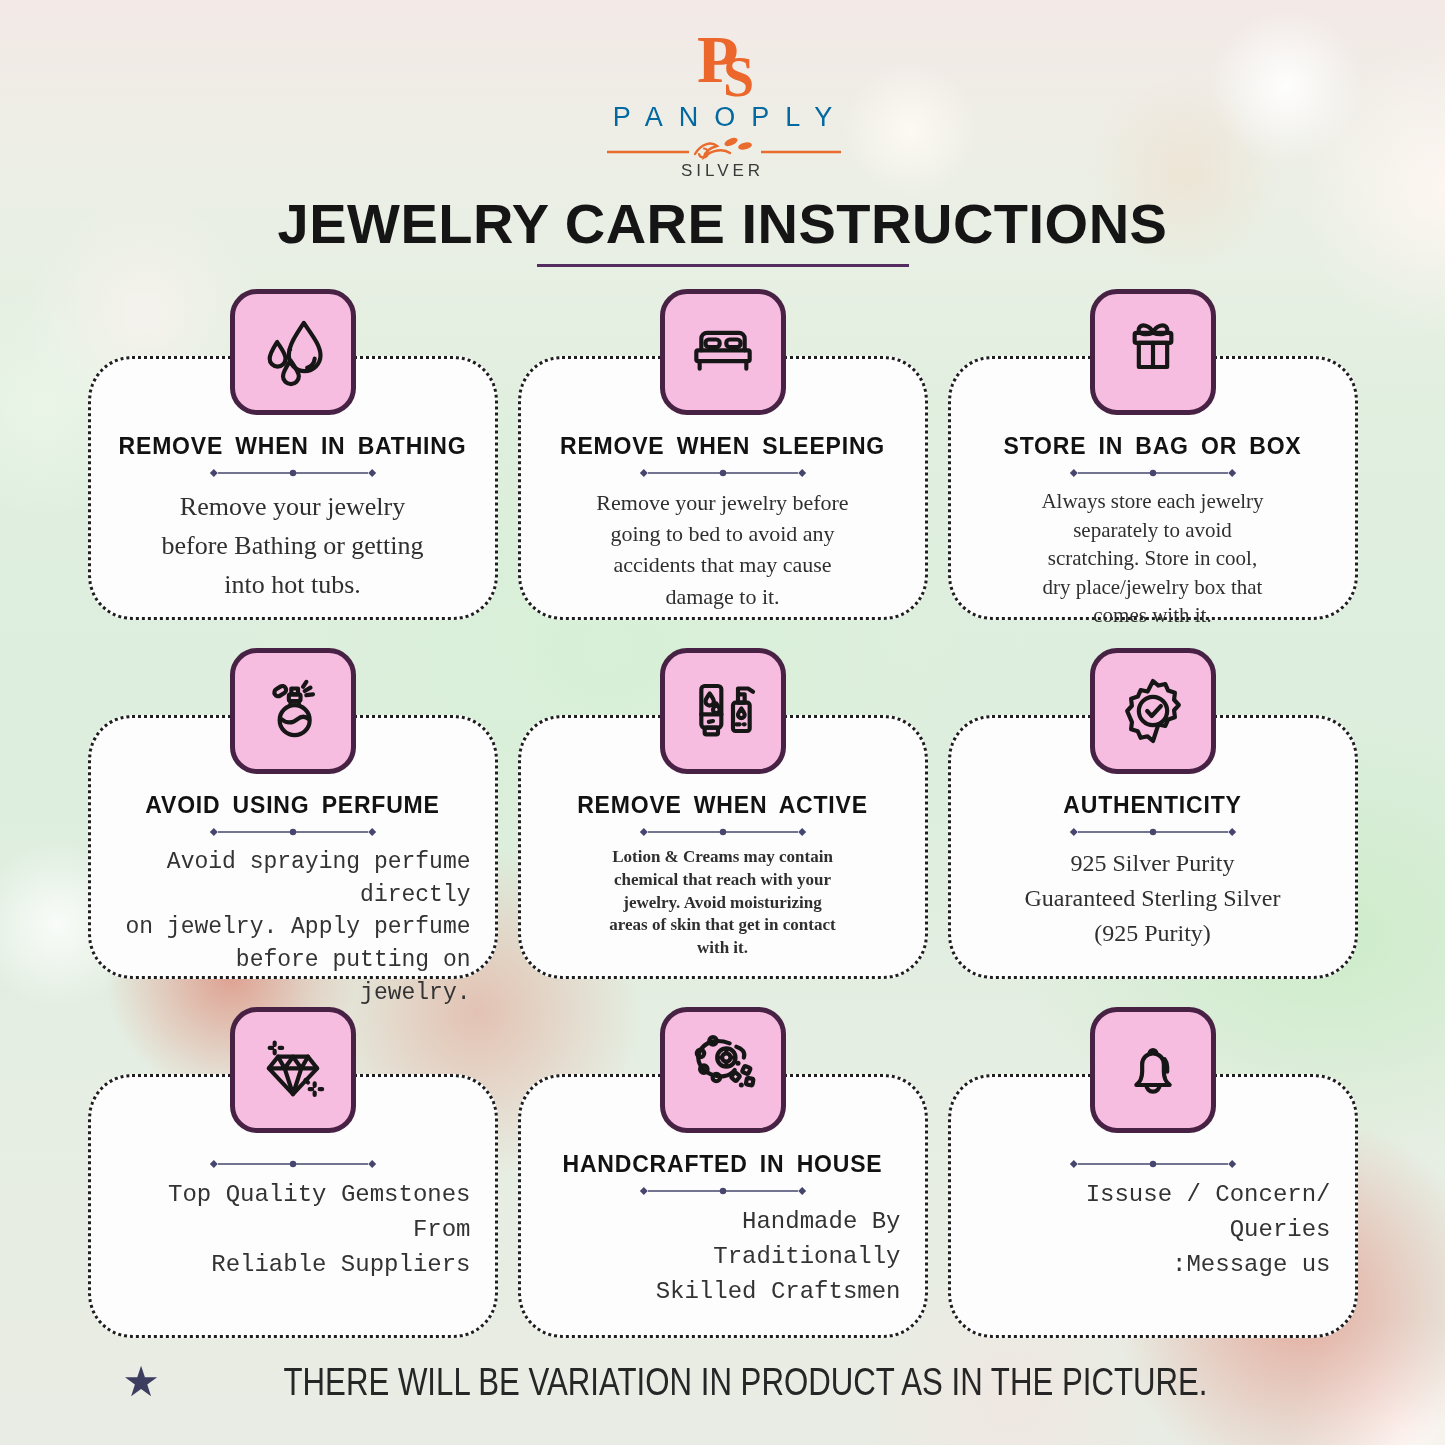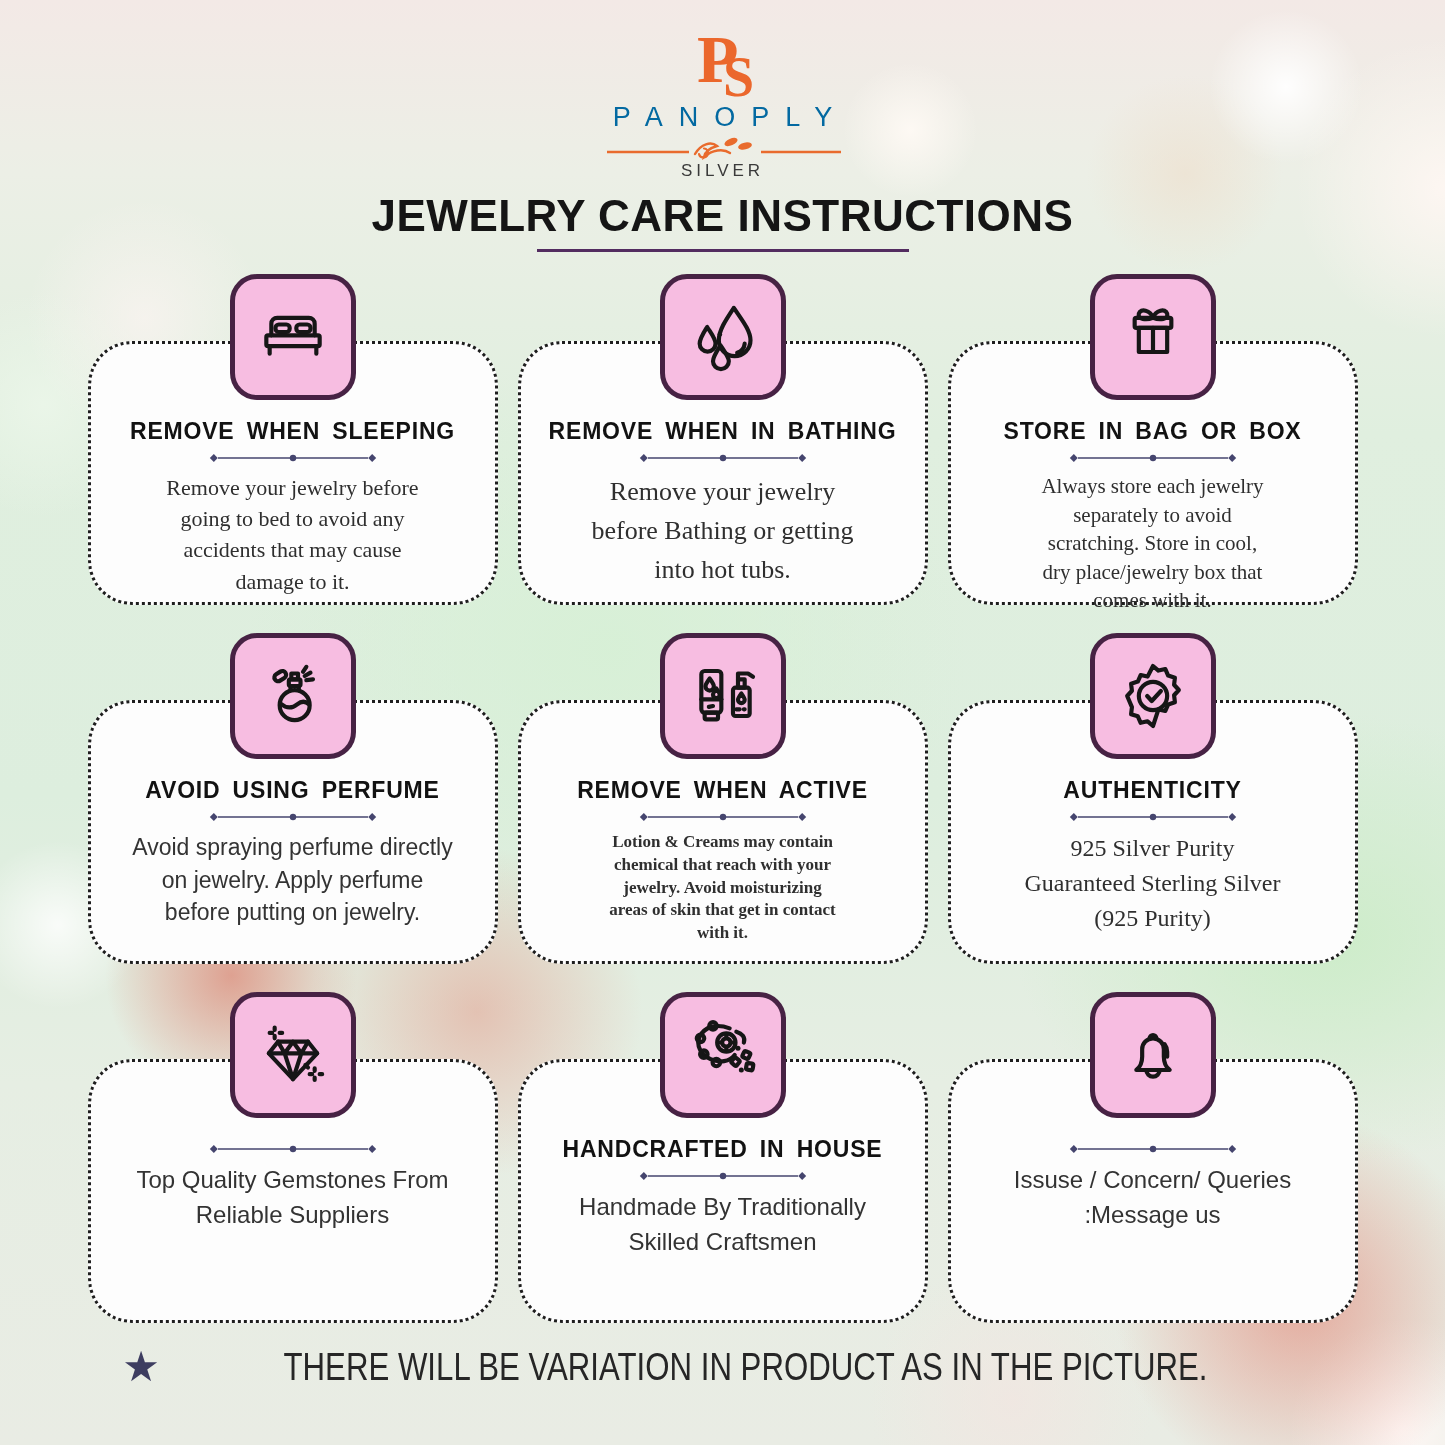--- a/index.html
+++ b/index.html
@@ -25,42 +25,42 @@
       radial-gradient(ellipse 480px 380px at 42% 45%, rgba(214,240,213,0.85), rgba(214,240,213,0) 75%),
       radial-gradient(ellipse 420px 300px at 92% 65%, rgba(203,236,199,0.90), rgba(203,236,199,0) 75%),
       linear-gradient(180deg,#f3e9e6 0%,#ecefe6 12%,#e0efdf 30%,#ddeede 55%,#e6eee3 75%,#e9ece4 100%);
   }
   .content{position:relative;z-index:1;}
   .header{text-align:center;padding-top:24px;}
   .monogram{display:block;margin:0 auto;}
   .brand{font-size:27px;letter-spacing:16px;padding-left:16px;color:#0369a1;margin-top:2px;}
   .flourish{display:block;margin:2px auto 0;}
   .sub{font-size:17px;letter-spacing:4px;color:#3a3a3a;margin-top:0;}
-  .page-title{font-size:44px;font-weight:700;letter-spacing:0.5px;color:#151515;margin-top:10px;}
+  .page-title{font-size:56px;font-weight:700;letter-spacing:0.5px;color:#151515;margin-top:10px;}
   .title-rule{width:372px;height:3px;background:#532C60;margin:8px auto 0;}
 
   .grid{display:grid;grid-template-columns:repeat(3,410px);column-gap:20px;row-gap:28px;
         justify-content:center;margin-top:22px;}
   .cell{position:relative;height:331px;}
   .tile{position:absolute;top:0;left:50%;transform:translateX(-50%);
         width:116px;height:116px;background:#F7BDE1;border:5px solid #472244;border-radius:27px;
         display:flex;align-items:center;justify-content:center;z-index:2;}
   .tile svg{width:80px;height:80px;}
   .ic{stroke:#161616;stroke-width:5;fill:none;stroke-linecap:round;stroke-linejoin:round;}
   .icf{fill:#161616;stroke:none;}
 
   .card{position:absolute;top:67px;left:0;right:0;height:264px;background:#FDFDFD;
         border:3px dotted #1e1e1e;border-radius:44px;box-sizing:border-box;
         padding:74px 24px 0;text-align:center;}
   .card-title{font-weight:700;font-size:23px;letter-spacing:0.8px;word-spacing:5px;
         color:#121212;white-space:nowrap;}
   .divider{display:block;margin:7px auto 8px;}
   .card-body{color:#2f2f2f;white-space:pre-line;}
   .serif .card-body{font-family:"Liberation Serif", serif;}
-  .sans  .card-body{font-family:Liberation Sans, sans-serif;color:#333;}
+  .sans  .card-body{font-family:Liberation Mono, monospace;color:#333;text-align:right;}
   .c1 .card-body{font-size:26px;line-height:1.5;}
   .c2 .card-body{font-size:22px;line-height:1.42;}
   .c3 .card-body{font-size:21px;line-height:1.36;}
   .c4 .card-body{font-size:23px;line-height:1.42;}
   .c5 .card-body{font-size:17px;line-height:1.34;font-weight:bold;}
   .c6 .card-body,.c7 .card-body,.c8 .card-body,.c9 .card-body{font-size:24px;line-height:1.45;}
 
   .footer{display:flex;align-items:center;justify-content:center;margin-top:22px;gap:8px;}
   .star{font-family:"DejaVu Sans", sans-serif;font-size:42px;color:#3D3D60;line-height:1;}
   .footer-note{font-size:39px;color:#262626;transform:scaleX(0.8);transform-origin:center;
@@ -86,20 +86,44 @@
       <ellipse cx="138" cy="7" rx="7" ry="3.4" fill="#E96B2D" transform="rotate(-24 138 7)"></ellipse>
       <ellipse cx="152" cy="11" rx="7" ry="3.4" fill="#E96B2D" transform="rotate(-12 152 11)"></ellipse>
     </svg>
     <div class="sub">SILVER</div>
     <div class="page-title">JEWELRY CARE INSTRUCTIONS</div>
     <div class="title-rule"></div>
   </div>
 
   <div class="grid">
 
+    <div class="cell c1 serif">
+      <div class="tile">
+        <svg viewBox="0 0 96 96">
+          <path class="ic" d="M61 13 C51 28 43 40 43 52 a19 19 0 0 0 38 0 C81 40 71 28 61 13 Z"></path>
+          <path class="ic" d="M74 56 a13 13 0 0 1 -9 11"></path>
+          <path class="ic" d="M44 45 h0.5"></path>
+          <path class="ic" d="M29 36 C24 44 20 50 20 56 a9.5 9.5 0 0 0 19 0 C39 50 34 44 29 36 Z"></path>
+          <path class="ic" d="M45 58 C40 66 36 72 36 77 a9.5 9.5 0 0 0 19 0 C55 72 50 66 45 58 Z"></path>
+        </svg>
+      </div>
+      <div class="card">
+        <div class="card-title">REMOVE WHEN IN BATHING</div>
+        <svg class="divider" width="170" height="12" viewBox="0 0 170 12">
+          <line x1="10" y1="6" x2="160" y2="6" stroke="#45456E" stroke-width="1.6"></line>
+          <circle cx="85" cy="6" r="3.2" fill="#45456E"></circle>
+          <rect x="3" y="3.2" width="5.6" height="5.6" fill="#45456E" transform="rotate(45 5.8 6)"></rect>
+          <rect x="161.4" y="3.2" width="5.6" height="5.6" fill="#45456E" transform="rotate(45 164.2 6)"></rect>
+        </svg>
+        <div class="card-body">Remove your jewelry
+before Bathing or getting
+into hot tubs.</div>
+      </div>
+    </div>
+
     <div class="cell c2 serif">
       <div class="tile">
         <svg viewBox="0 0 96 96">
           <path class="ic" d="M22 46 V32 a7 7 0 0 1 7 -7 h38 a7 7 0 0 1 7 7 v14"></path>
           <rect class="ic" x="27" y="33" width="17" height="9" rx="4"></rect>
           <rect class="ic" x="52" y="33" width="17" height="9" rx="4"></rect>
           <rect class="ic" x="16" y="46" width="64" height="13" rx="2"></rect>
           <path class="ic" d="M20 59 v9 M76 59 v9"></path>
         </svg>
       </div>
@@ -108,44 +132,20 @@
         <svg class="divider" width="170" height="12" viewBox="0 0 170 12">
           <line x1="10" y1="6" x2="160" y2="6" stroke="#45456E" stroke-width="1.6"></line>
           <circle cx="85" cy="6" r="3.2" fill="#45456E"></circle>
           <rect x="3" y="3.2" width="5.6" height="5.6" fill="#45456E" transform="rotate(45 5.8 6)"></rect>
           <rect x="161.4" y="3.2" width="5.6" height="5.6" fill="#45456E" transform="rotate(45 164.2 6)"></rect>
         </svg>
         <div class="card-body">Remove your jewelry before
 going to bed to avoid any
 accidents that may cause
 damage to it.</div>
-      </div>
-    </div>
-
-    <div class="cell c1 serif">
-      <div class="tile">
-        <svg viewBox="0 0 96 96">
-          <path class="ic" d="M61 13 C51 28 43 40 43 52 a19 19 0 0 0 38 0 C81 40 71 28 61 13 Z"></path>
-          <path class="ic" d="M74 56 a13 13 0 0 1 -9 11"></path>
-          <path class="ic" d="M44 45 h0.5"></path>
-          <path class="ic" d="M29 36 C24 44 20 50 20 56 a9.5 9.5 0 0 0 19 0 C39 50 34 44 29 36 Z"></path>
-          <path class="ic" d="M45 58 C40 66 36 72 36 77 a9.5 9.5 0 0 0 19 0 C55 72 50 66 45 58 Z"></path>
-        </svg>
-      </div>
-      <div class="card">
-        <div class="card-title">REMOVE WHEN IN BATHING</div>
-        <svg class="divider" width="170" height="12" viewBox="0 0 170 12">
-          <line x1="10" y1="6" x2="160" y2="6" stroke="#45456E" stroke-width="1.6"></line>
-          <circle cx="85" cy="6" r="3.2" fill="#45456E"></circle>
-          <rect x="3" y="3.2" width="5.6" height="5.6" fill="#45456E" transform="rotate(45 5.8 6)"></rect>
-          <rect x="161.4" y="3.2" width="5.6" height="5.6" fill="#45456E" transform="rotate(45 164.2 6)"></rect>
-        </svg>
-        <div class="card-body">Remove your jewelry
-before Bathing or getting
-into hot tubs.</div>
       </div>
     </div>
 
     <div class="cell c3 serif">
       <div class="tile">
         <svg viewBox="0 0 96 96">
           <path class="ic" d="M48 25 c-3 -9 -15 -12 -17 -5 c-2 7 9 8 17 5 Z"></path>
           <path class="ic" d="M48 25 c3 -9 15 -12 17 -5 c2 7 -9 8 -17 5 Z"></path>
           <rect class="ic" x="26" y="25" width="44" height="12" rx="2"></rect>
           <rect class="ic" x="31" y="37" width="34" height="29"></rect>

